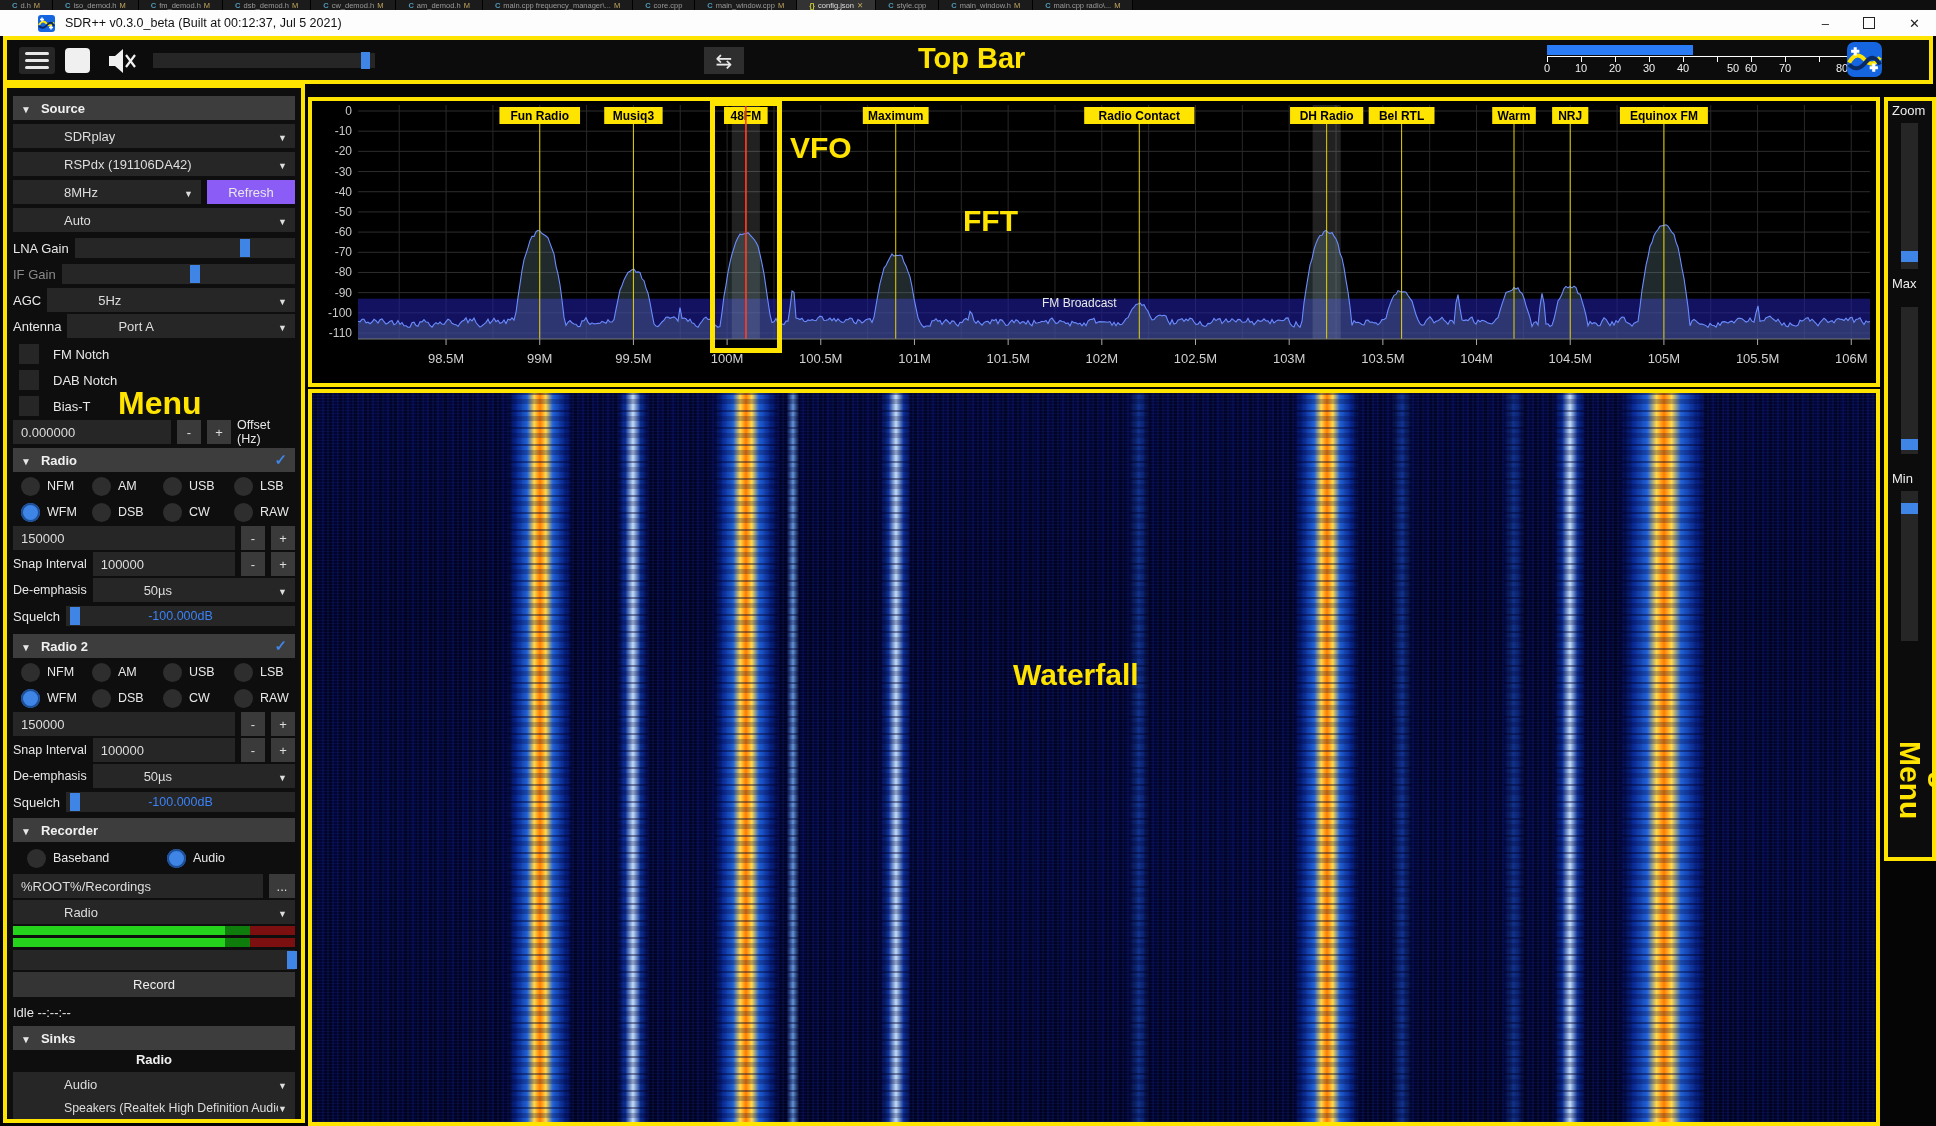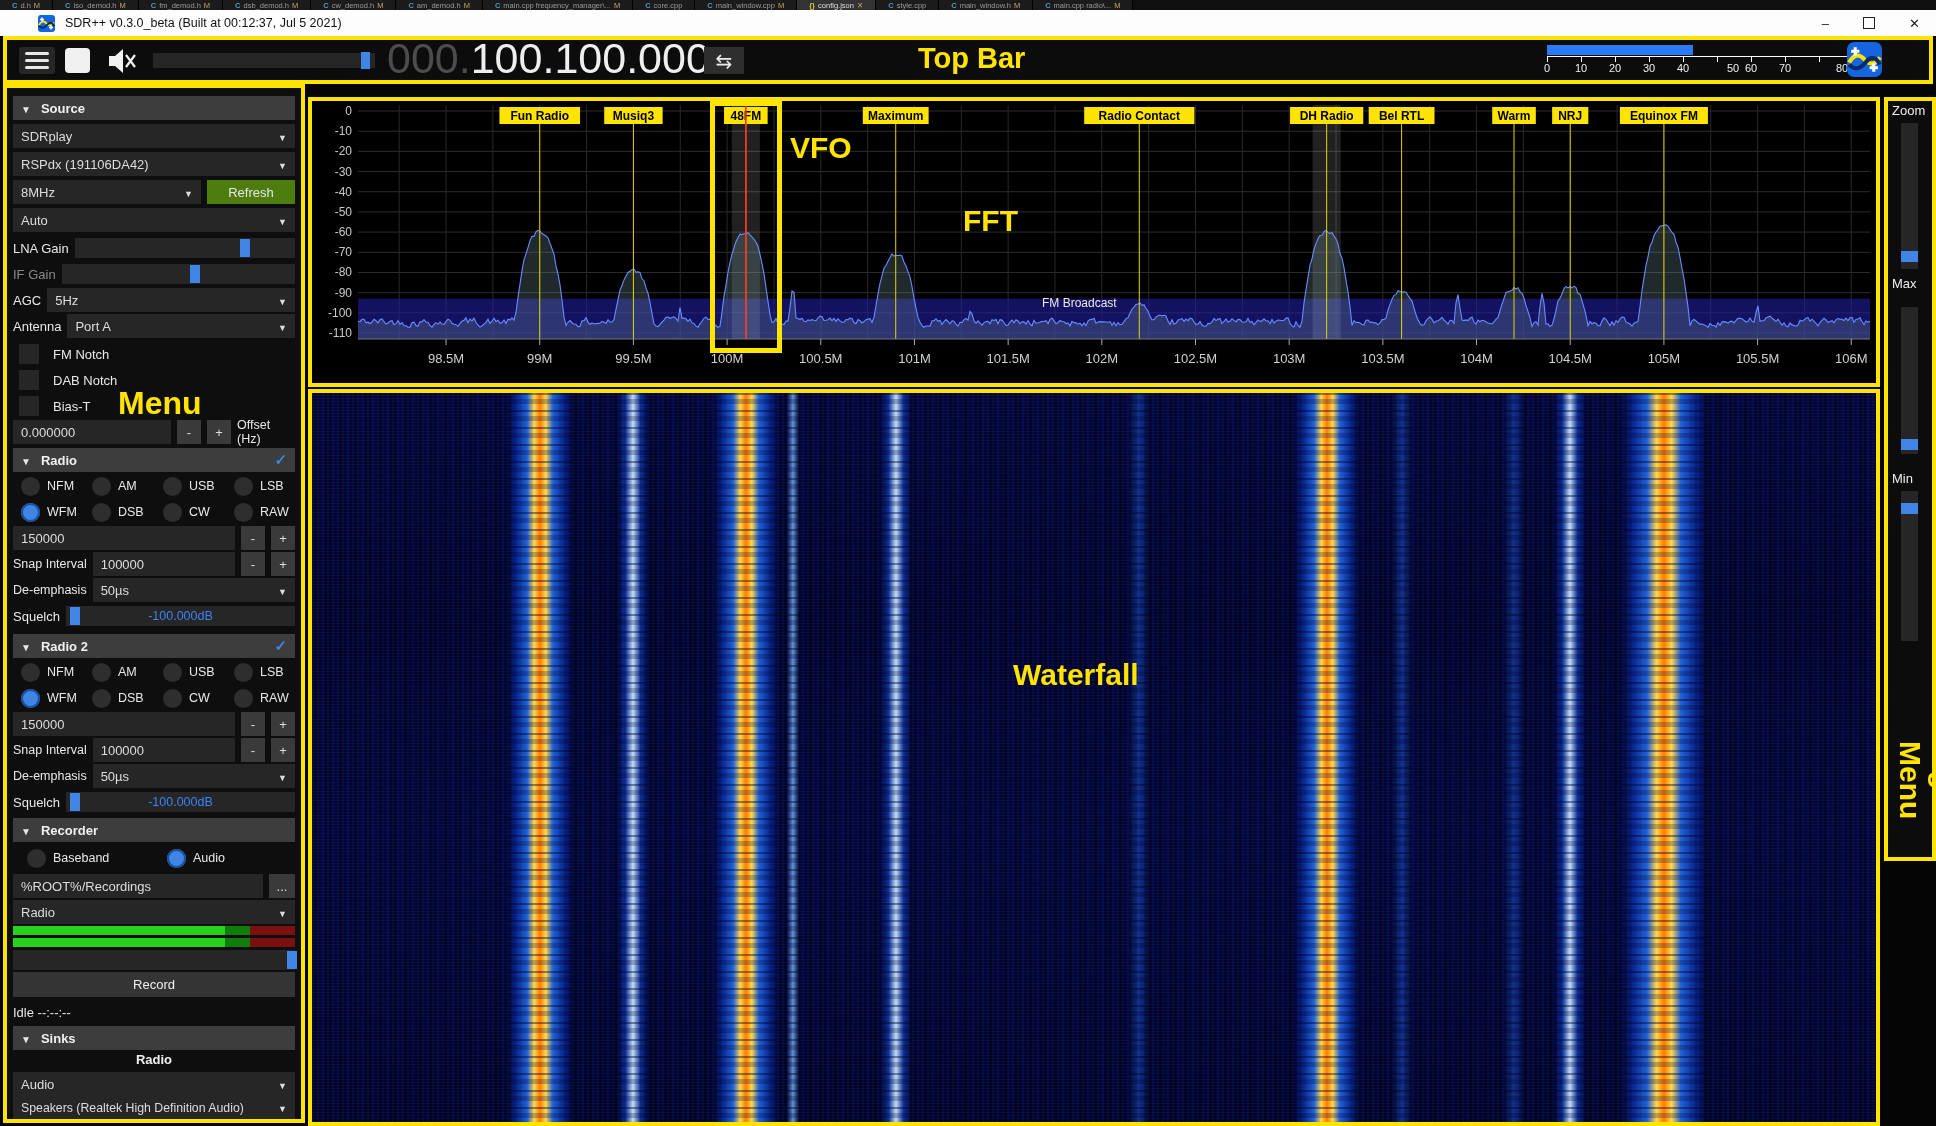--- a/index.html
+++ b/index.html
@@ -58,28 +58,28 @@
     font-size:13px;color:#e8e8e8;}
   .lbl{flex:0 0 auto;}
   .dimtx{color:#8a8a8a;}
   .sect{position:absolute;left:6px;width:282px;height:24px;background:#3d3d3d;display:flex;align-items:center;
     gap:10px;padding:0 8px;box-sizing:border-box;font-weight:700;font-size:13px;color:#f0f0f0;}
   .tri::after{content:"▼";font-size:10px;color:#e8e8e8;}
   .chk{margin-left:auto;}
   .chk::after{content:"✓";color:var(--blue);font-weight:900;font-size:15px;}
   .combo{flex:1;height:24px;background:#262626;display:flex;align-items:center;padding:0 8px;
     box-sizing:border-box;color:#ddd;min-width:0;}
-  .combo > span:first-child{overflow:hidden;white-space:nowrap;}
+  .combo > span:first-child{overflow:hidden;white-space:nowrap;margin-left:43px;}
   .arr{margin-left:auto;}
   .arr::after{content:"▼";font-size:9px;color:#ddd;}
   .inputf{flex:1;height:24px;background:#262626;display:flex;align-items:center;padding:0 8px;
     box-sizing:border-box;color:#ddd;}
   .sbtn{flex:0 0 24px;width:24px;height:24px;background:#3a3a3a;color:#ddd;display:flex;align-items:center;
     justify-content:center;font-size:13px;}
-  .btn{height:24px;background:#4d7c0f;color:#e8e8e8;display:flex;align-items:center;justify-content:center;}
+  .btn{height:24px;background:#8b5cf6;color:#e8e8e8;display:flex;align-items:center;justify-content:center;}
   .hslider{flex:1;height:20px;background:#262626;position:relative;}
   .hslider .hnd{position:absolute;top:1px;width:10px;height:18px;background:var(--blue);}
   .hslider .sval{position:absolute;inset:0;text-align:center;line-height:20px;font-size:12.5px;color:#3b82f6;}
   .checkbox{width:20px;height:20px;background:#262626;margin-left:6px;flex:0 0 auto;}
   .radioc{width:19px;height:19px;border-radius:50%;background:#2e2e2e;flex:0 0 auto;}
   .radioc.sel{background:var(--blue);box-shadow:inset 0 0 0 2px #1d4e96;}
   .modecell{position:absolute;display:flex;align-items:center;gap:7px;font-size:12.5px;color:#e8e8e8;height:24px;}
   .rsec{position:absolute;left:6px;width:282px;height:182px;}
   .rsec .sect,.rsec .mrow{left:0;}
   .meter{position:absolute;left:6px;width:282px;height:9px;
@@ -218,21 +218,20 @@
     <div class="stopbtn"></div>
     <div class="mutebtn">
       <svg viewBox="0 0 32 30" width="32" height="30">
           <path d="M4 10v10h6l8 7V3l-8 7H4z" fill="#f0f0f0"></path>
           <path d="M21 9l9 12M30 9l-9 12" stroke="#f0f0f0" stroke-width="2.2" fill="none"></path>
         </svg>
     </div>
     <div class="vol">
         <div class="vhandle"></div>
       </div>
-    <div class="freq"><span class="dimd">000.</span><span>100.100.000</span></div>
     <div class="swap">⇆</div>
     <div class="snr">
       <div class="snrbar" id="snrbar" style="width: 146.2px;"></div>
       <div class="snrline"></div>
       <div id="snrticks">
           <div class="snrtick" style="left: 3px;"></div>
           <div class="snrlab" style="left: 3px;">0</div>
           <div class="snrtick" style="left: 37px;"></div>
           <div class="snrlab" style="left: 37px;">10</div>
           <div class="snrtick" style="left: 71px;"></div>

